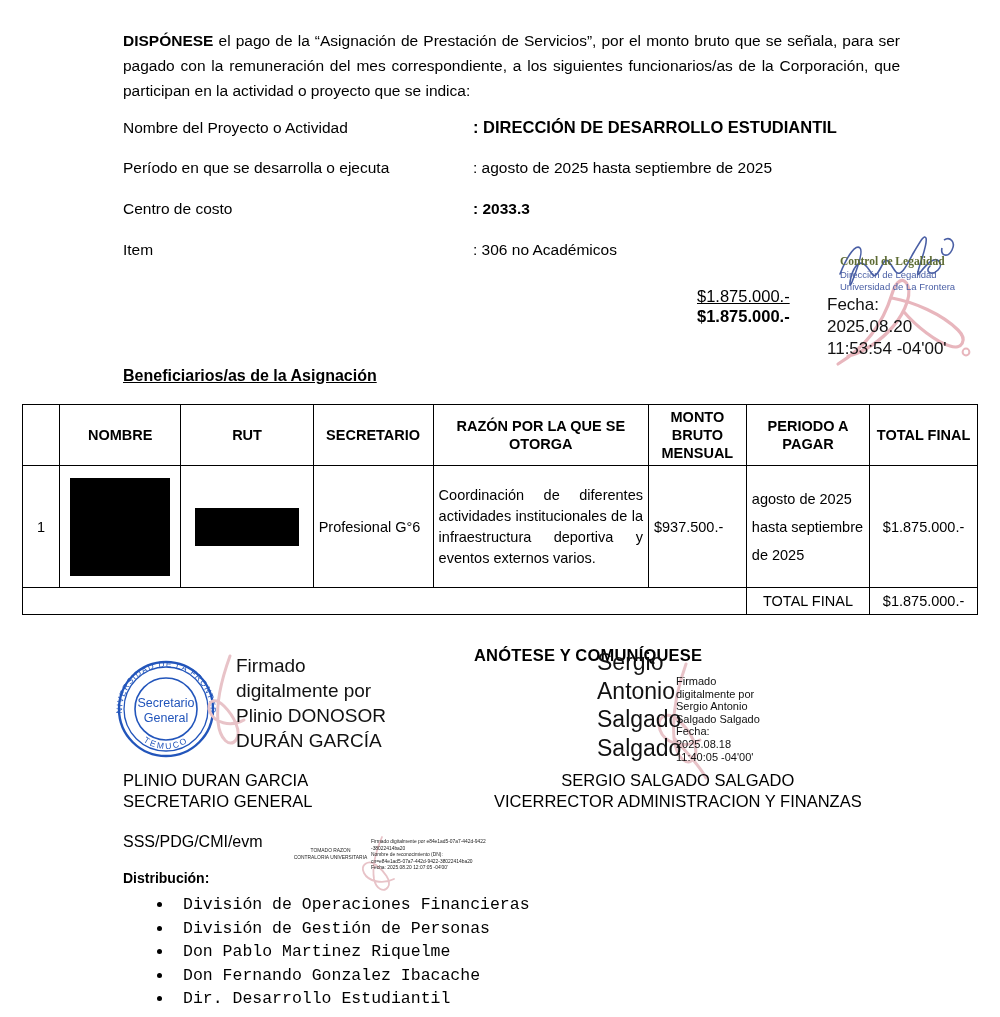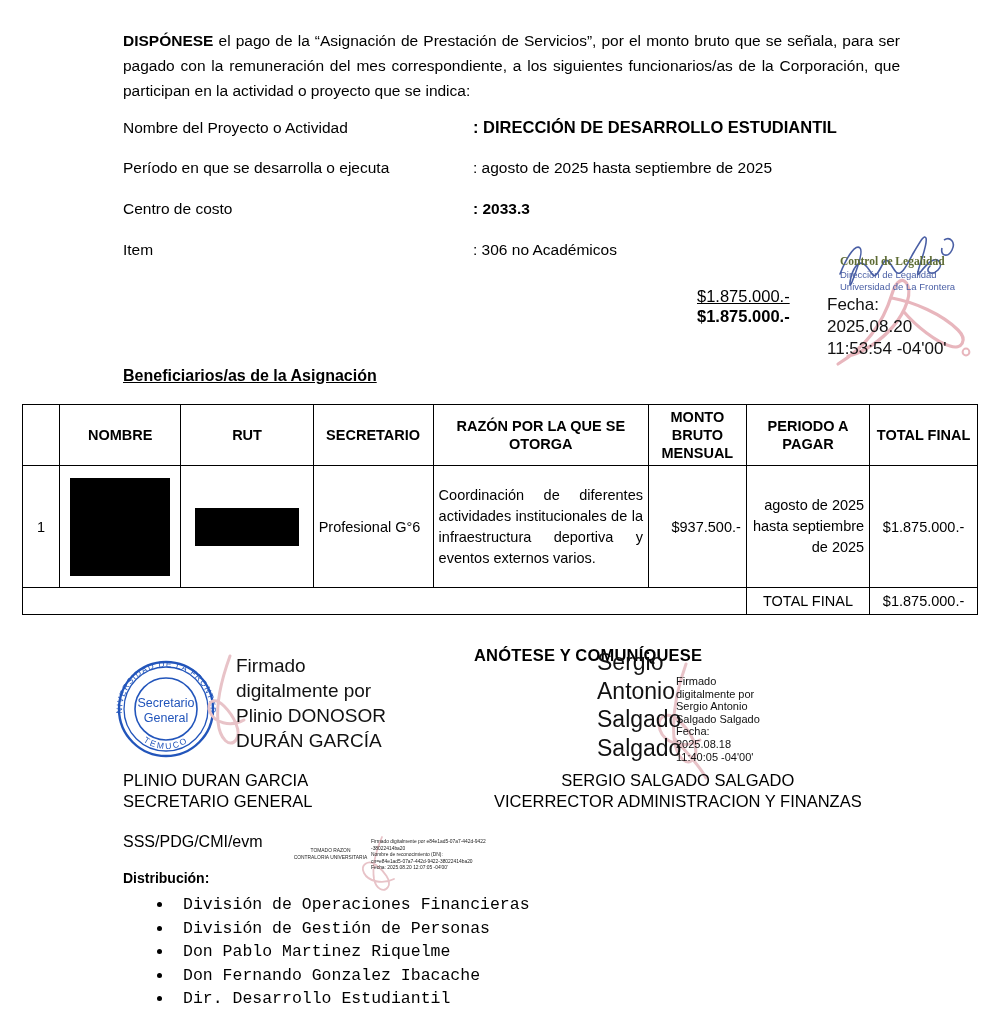--- a/index.html
+++ b/index.html
@@ -112,22 +112,22 @@
     font-size: 14.5px;
     text-align: center;
     line-height: 18px;
   }
   th.razon-h { text-align: justify; text-justify: inter-word; vertical-align: top; padding-top: 5px; }
   .col-idx   { width: 32px;  text-align: center; }
   .col-nom   { width: 114px; }
   .col-rut   { width: 127px; }
   .col-jer   { width: 114px; text-align: left; }
   .col-raz   { width: 242px; text-align: justify; text-justify: inter-word; vertical-align: top; line-height: 21px; }
-  .col-mon   { width: 92px;  text-align: right; }
-  .col-per   { width: 126px; text-align: right; line-height: 21px; }
+  .col-mon   { width: 92px;  text-align: left; }
+  .col-per   { width: 126px; text-align: left; line-height: 28px; }
   .col-tot   { width: 102px; text-align: center; }
   .row-main td { height: 115px; }
   .redact {
     background: #000;
     display: block;
   }
   .redact.nombre { width: 100px; height: 98px; margin: 0 auto; }
   .redact.rut { width: 104px; height: 38px; margin: 0 auto; }
   .tf-label { font-weight: bold; text-align: center; line-height: 20px; }
   .tf-value { font-weight: bold; text-align: center; }

